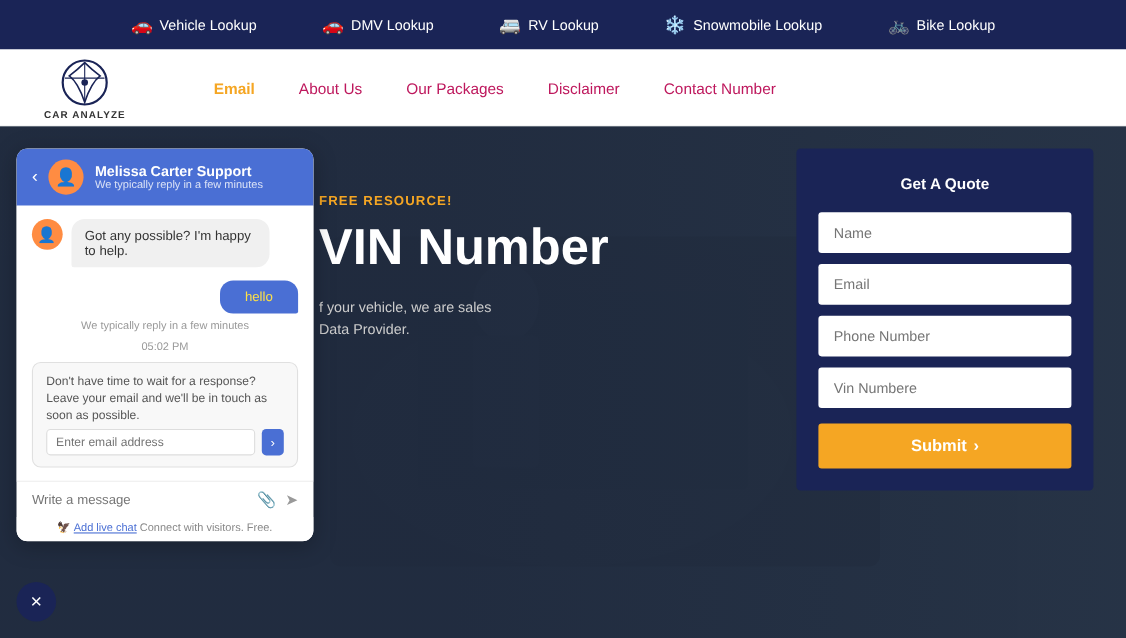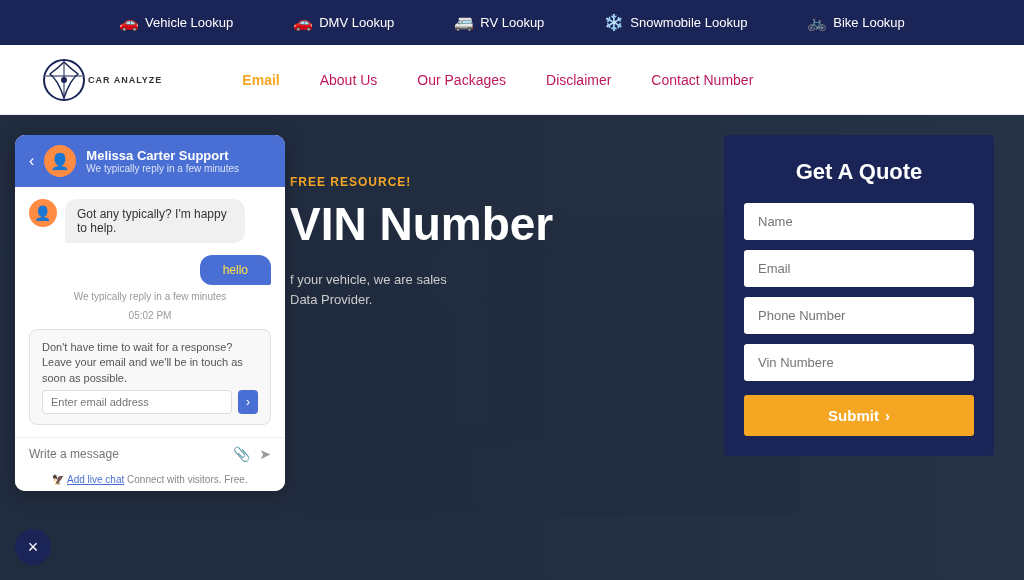--- a/index.html
+++ b/index.html
@@ -31,21 +31,21 @@
     .header {
       background: white;
       display: flex;
       align-items: center;
       padding: 8px 40px;
       height: 70px;
       border-bottom: 1px solid #eee;
     }
     .logo-area {
       display: flex;
-      flex-direction: row;
+      flex-direction: column;
       align-items: center;
       margin-right: 80px;
     }
     .logo-circle {
       width: 48px;
       height: 48px;
       background: white;
       display: flex;
       align-items: center;
       justify-content: center;
@@ -139,21 +139,21 @@
       z-index: 3;
       right: 30px;
       top: 20px;
       width: 270px;
       background: #1a2456;
       border-radius: 4px;
       padding: 24px 20px 20px;
     }
     .quote-title {
       color: white;
-      font-size: 22px;
+      font-size: 14px;
       font-weight: bold;
       text-align: center;
       margin-bottom: 18px;
     }
     .quote-input {
       width: 100%;
       padding: 11px 14px;
       margin-bottom: 10px;
       border: none;
       border-radius: 3px;
@@ -462,21 +462,21 @@
     <div class="chat-avatar">👤</div>
     <div class="chat-header-info">
       <span class="chat-name">Melissa Carter Support</span>
       <span class="chat-status">We typically reply in a few minutes</span>
     </div>
   </div>
 
   <div class="chat-body">
     <div class="chat-support-msg">
       <div class="chat-support-avatar">👤</div>
-      <div class="chat-bubble-support">Got any typically? I'm happy to help.</div>
+      <div class="chat-bubble-support">Got any possible? I'm happy to help.</div>
     </div>
 
     <div class="chat-user-row">
       <div class="chat-bubble-user">hello</div>
     </div>
 
     <div class="chat-typically">We typically reply in a few minutes</div>
 
     <div class="chat-timestamp">05:02 PM</div>
 

